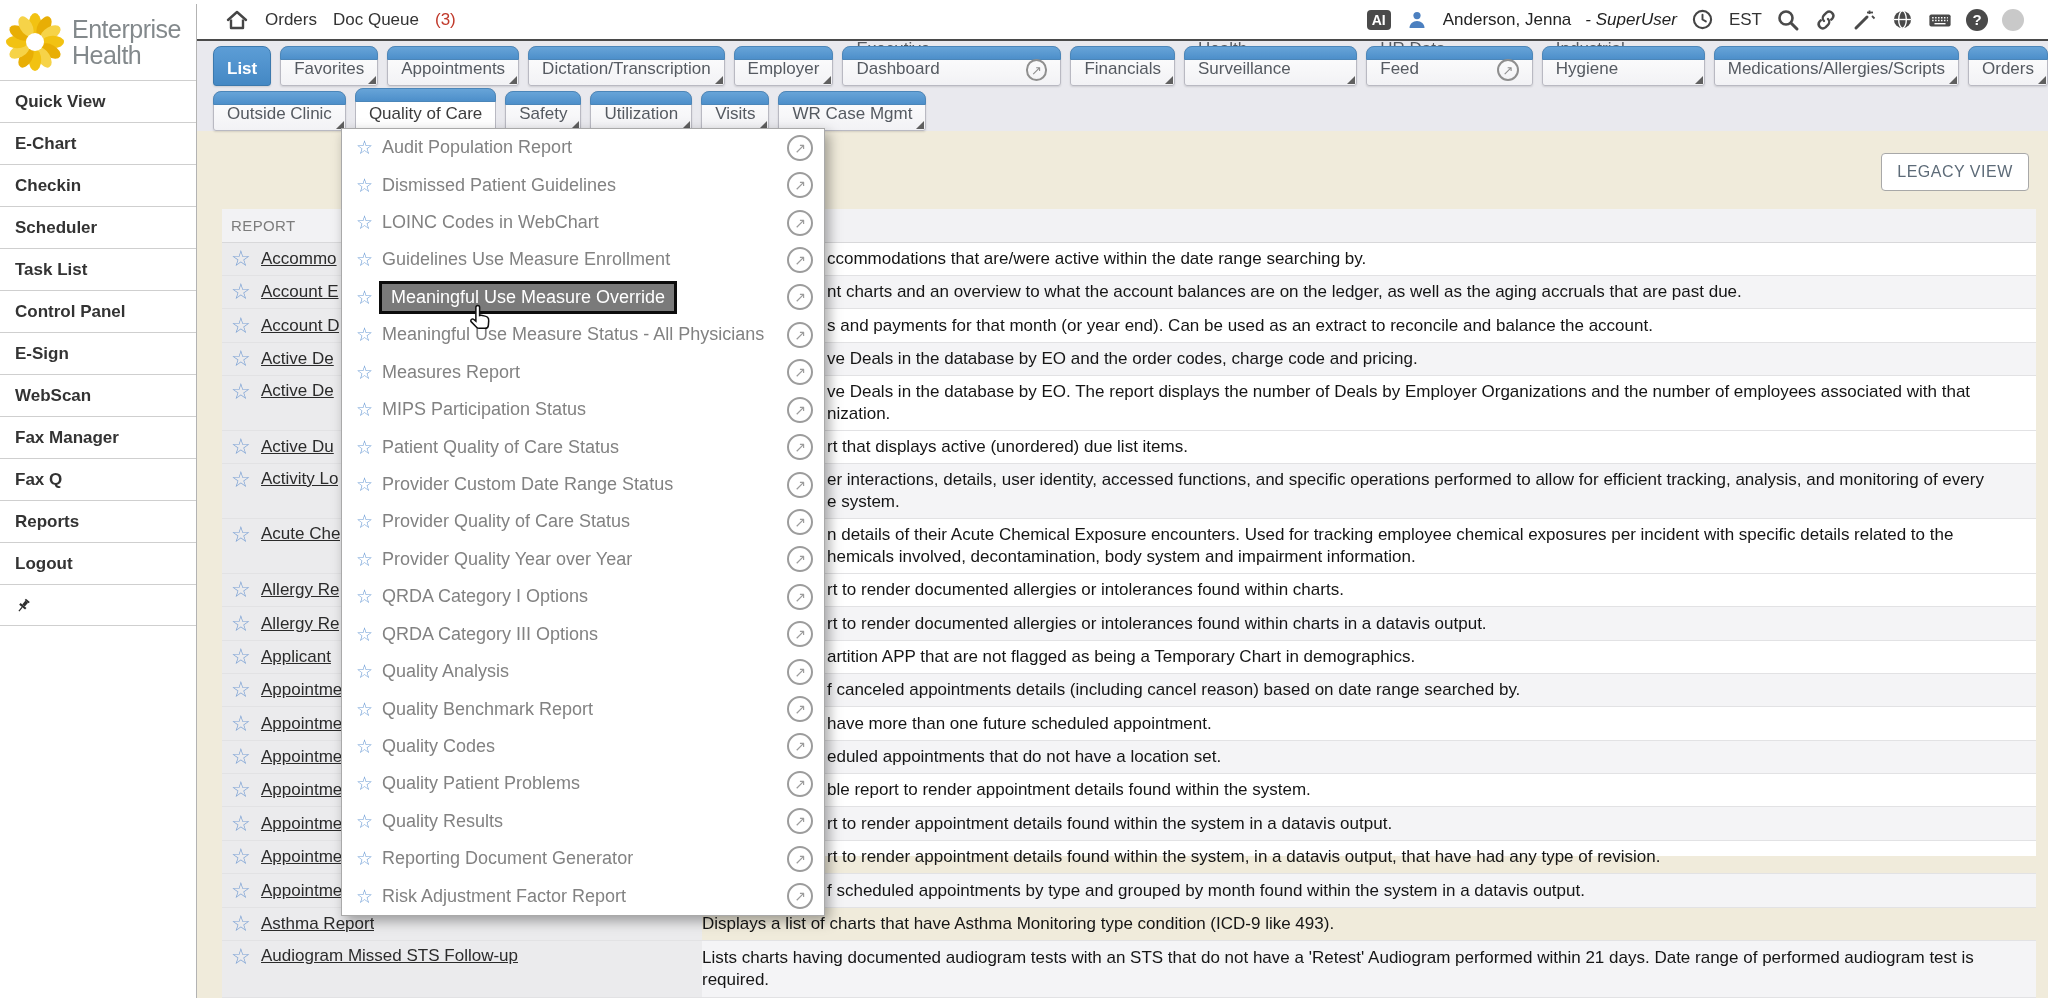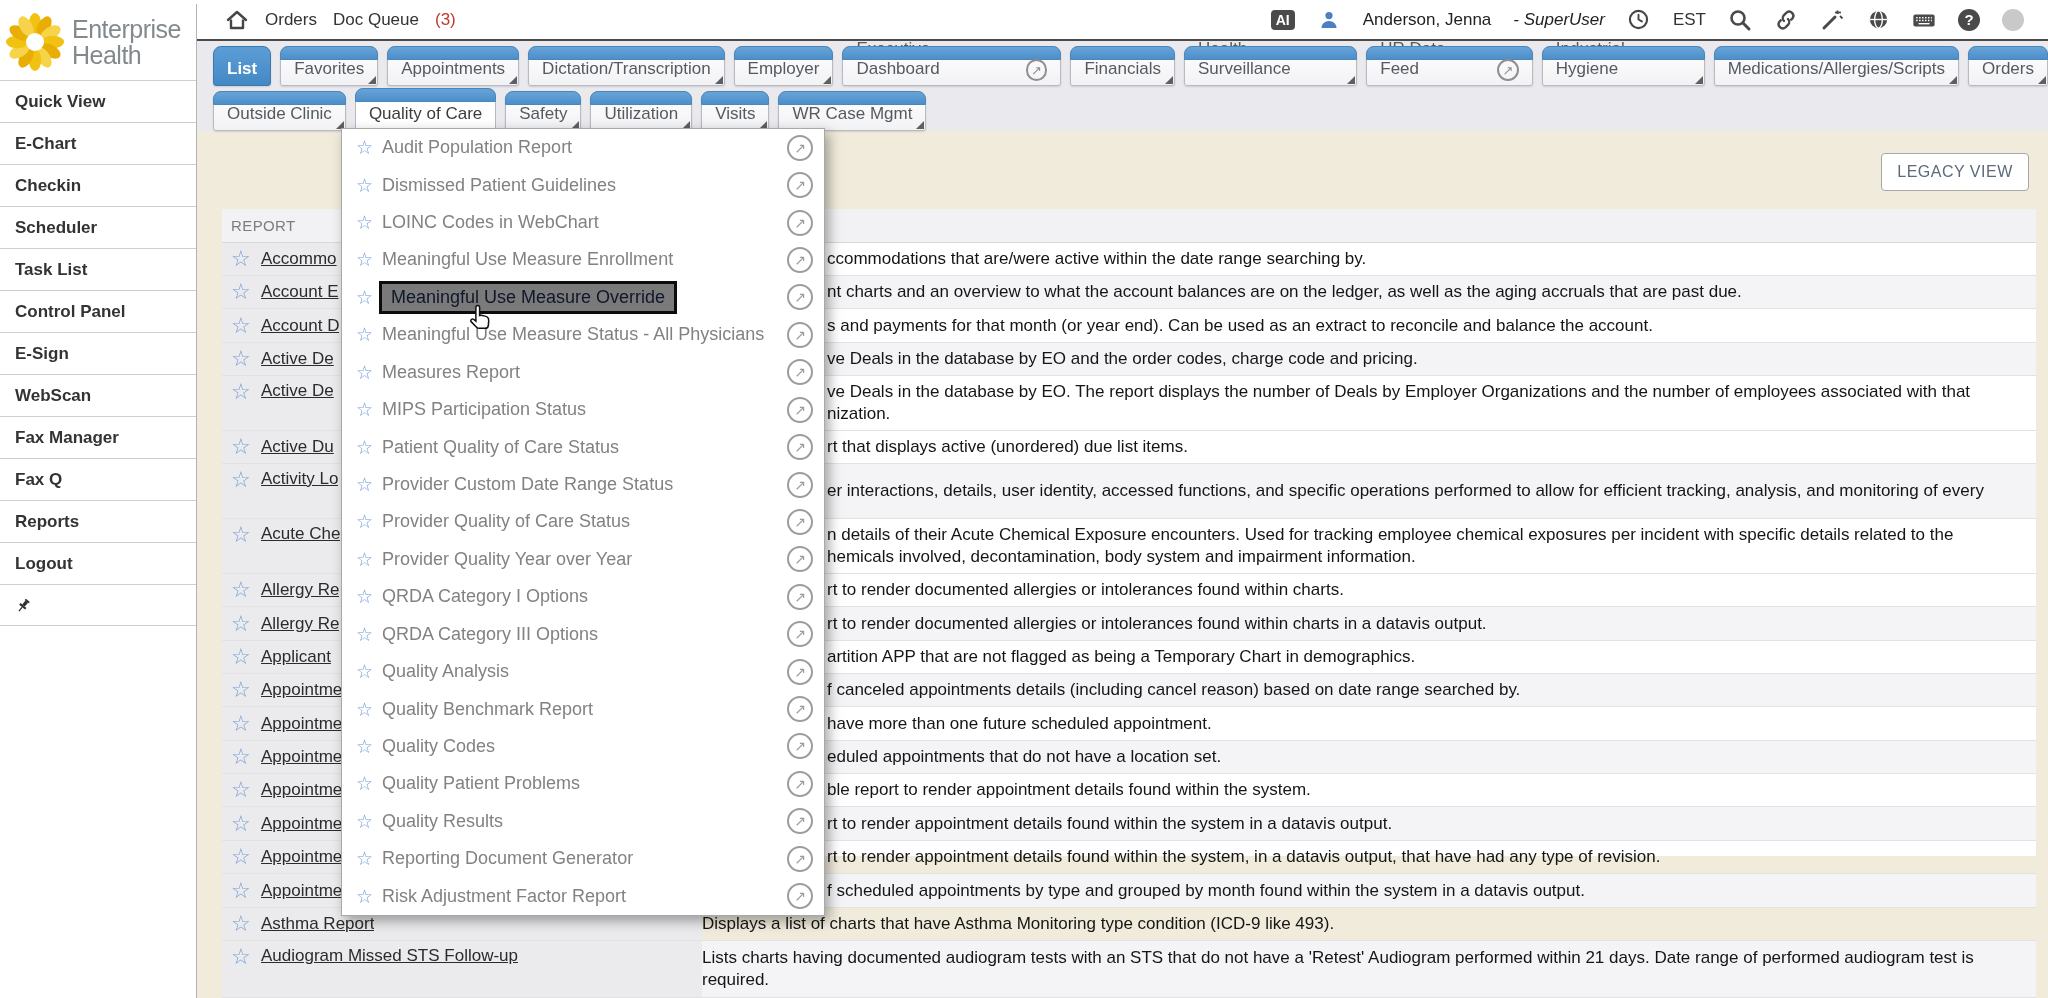--- a/index.html
+++ b/index.html
@@ -17,21 +17,21 @@
   .pin-row { height:42px; border-top:1px solid #cfcfcf; border-bottom:1px solid #cfcfcf;
     display:flex; align-items:center; padding-left:15px; }
 
   
   #topbar { position:absolute; left:197px; top:0; width:1851px; height:41px;
     background:#fff; border-bottom:2px solid #4a4a4a; display:flex; align-items:center;
     padding:0 24px 0 28px; z-index:4; }
   .crumbs { display:flex; align-items:center; gap:16px; font-size:17px; color:#333; }
   .crumb { cursor:pointer; }
   .badge-red { color:#c0392b; }
-  .user-cluster { margin-left:auto; display:flex; align-items:center; gap:22px; }
+  .user-cluster { margin-left:auto; display:flex; align-items:center; gap:14px; }
   .ai-badge { background:#4a4a4a; color:#fff; font-weight:bold; font-size:14px;
     border-radius:4px; padding:2px 5px; line-height:16px; }
   .user-name { font-size:17px; color:#222; }
   .user-role { font-size:17px; color:#222; font-style:italic; }
   .tz { font-size:17px; color:#333; }
   .tb-icon { display:inline-flex; width:24px; height:24px; align-items:center; justify-content:center; cursor:pointer; }
   .help-circle { width:22px; height:22px; border-radius:50%; background:#4a4a4a; color:#fff;
     font-size:15px; font-weight:bold; display:flex; align-items:center; justify-content:center; cursor:pointer; }
   .avatar-circle { width:22px; height:22px; border-radius:50%; background:#c9c9c9; cursor:pointer; }
 
@@ -81,21 +81,21 @@
   .trow.shade .dcol { background:#f4f4f6; }
   .h33 { height:33px; } .h34 { height:34px; } .h55 { height:55px; } .h57 { height:57px; }
 
   
   #dropdown { position:absolute; left:341px; top:128px; width:484px; height:788px;
     background:#fff; border:1px solid #a9a9a9; box-shadow:4px 5px 12px rgba(0,0,0,.35);
     z-index:50; display:flex; flex-direction:column; }
   .ditem { height:37.5px; display:flex; align-items:center; padding-left:14px; cursor:pointer; }
   .dstar { color:#6f9ed6; font-size:19px; width:26px; flex-shrink:0; cursor:pointer; }
   .dlabel { color:#828282; font-size:18px; white-space:nowrap; }
-  .dlabel.hl { background:#7a7a7a; color:#0f172a; border:3px solid #0c0c0c; padding:3px 9px; margin-left:-3px;text-align:right; }
+  .dlabel.hl { background:#7a7a7a; color:#ffffff; border:3px solid #0c0c0c; padding:3px 9px; margin-left:-3px;text-align:right; }
   .dext { margin-left:auto; margin-right:11px; width:26px; height:26px; flex-shrink:0;
     border:2px solid #9c9c9c; border-radius:50%; color:#9c9c9c; font-size:14px;
     display:flex; align-items:center; justify-content:center; }
 
   #cursor { position:absolute; left:468px; top:303px; z-index:100; pointer-events:none; }
 </style>
 </head>
 <body>
 
 <div id="stage">
@@ -361,20 +361,21 @@
             <div>rt that displays active (unordered) due list items.</div>
           </div>
         </div>
       <div class="trow h55 tall clip cut shade">
           <div class="ncol">
             <span class="star">☆</span>
             <a class="rname">Activity Lo</a>
           </div>
           <div class="dcol">
             <div>er interactions, details, user identity, accessed functions, and specific operations performed to allow for efficient tracking, analysis, and monitoring of every</div>
+            <div>e system.</div>
           </div>
         </div>
       <div class="trow h55 tall clip cut">
           <div class="ncol">
             <span class="star">☆</span>
             <a class="rname">Acute Che</a>
           </div>
           <div class="dcol">
             <div>n details of their Acute Chemical Exposure encounters. Used for tracking employee chemical exposures per incident with specific details related to the</div>
             <div>hemicals involved, decontamination, body system and impairment information.</div>
@@ -503,21 +504,21 @@
         <span class="dlabel">Dismissed Patient Guidelines</span>
         <span class="dext">↗</span>
       </div>
     <div class="ditem">
         <span class="dstar">☆</span>
         <span class="dlabel">LOINC Codes in WebChart</span>
         <span class="dext">↗</span>
       </div>
     <div class="ditem">
         <span class="dstar">☆</span>
-        <span class="dlabel">Meaningful Use Measure Enrollment</span>
+        <span class="dlabel">Guidelines Use Measure Enrollment</span>
         <span class="dext">↗</span>
       </div>
     <div class="ditem">
         <span class="dstar">☆</span>
         <span class="dlabel hl">Meaningful Use Measure Override</span>
         <span class="dext">↗</span>
       </div>
     <div class="ditem">
         <span class="dstar">☆</span>
         <span class="dlabel">Meaningful Use Measure Status - All Physicians</span>

